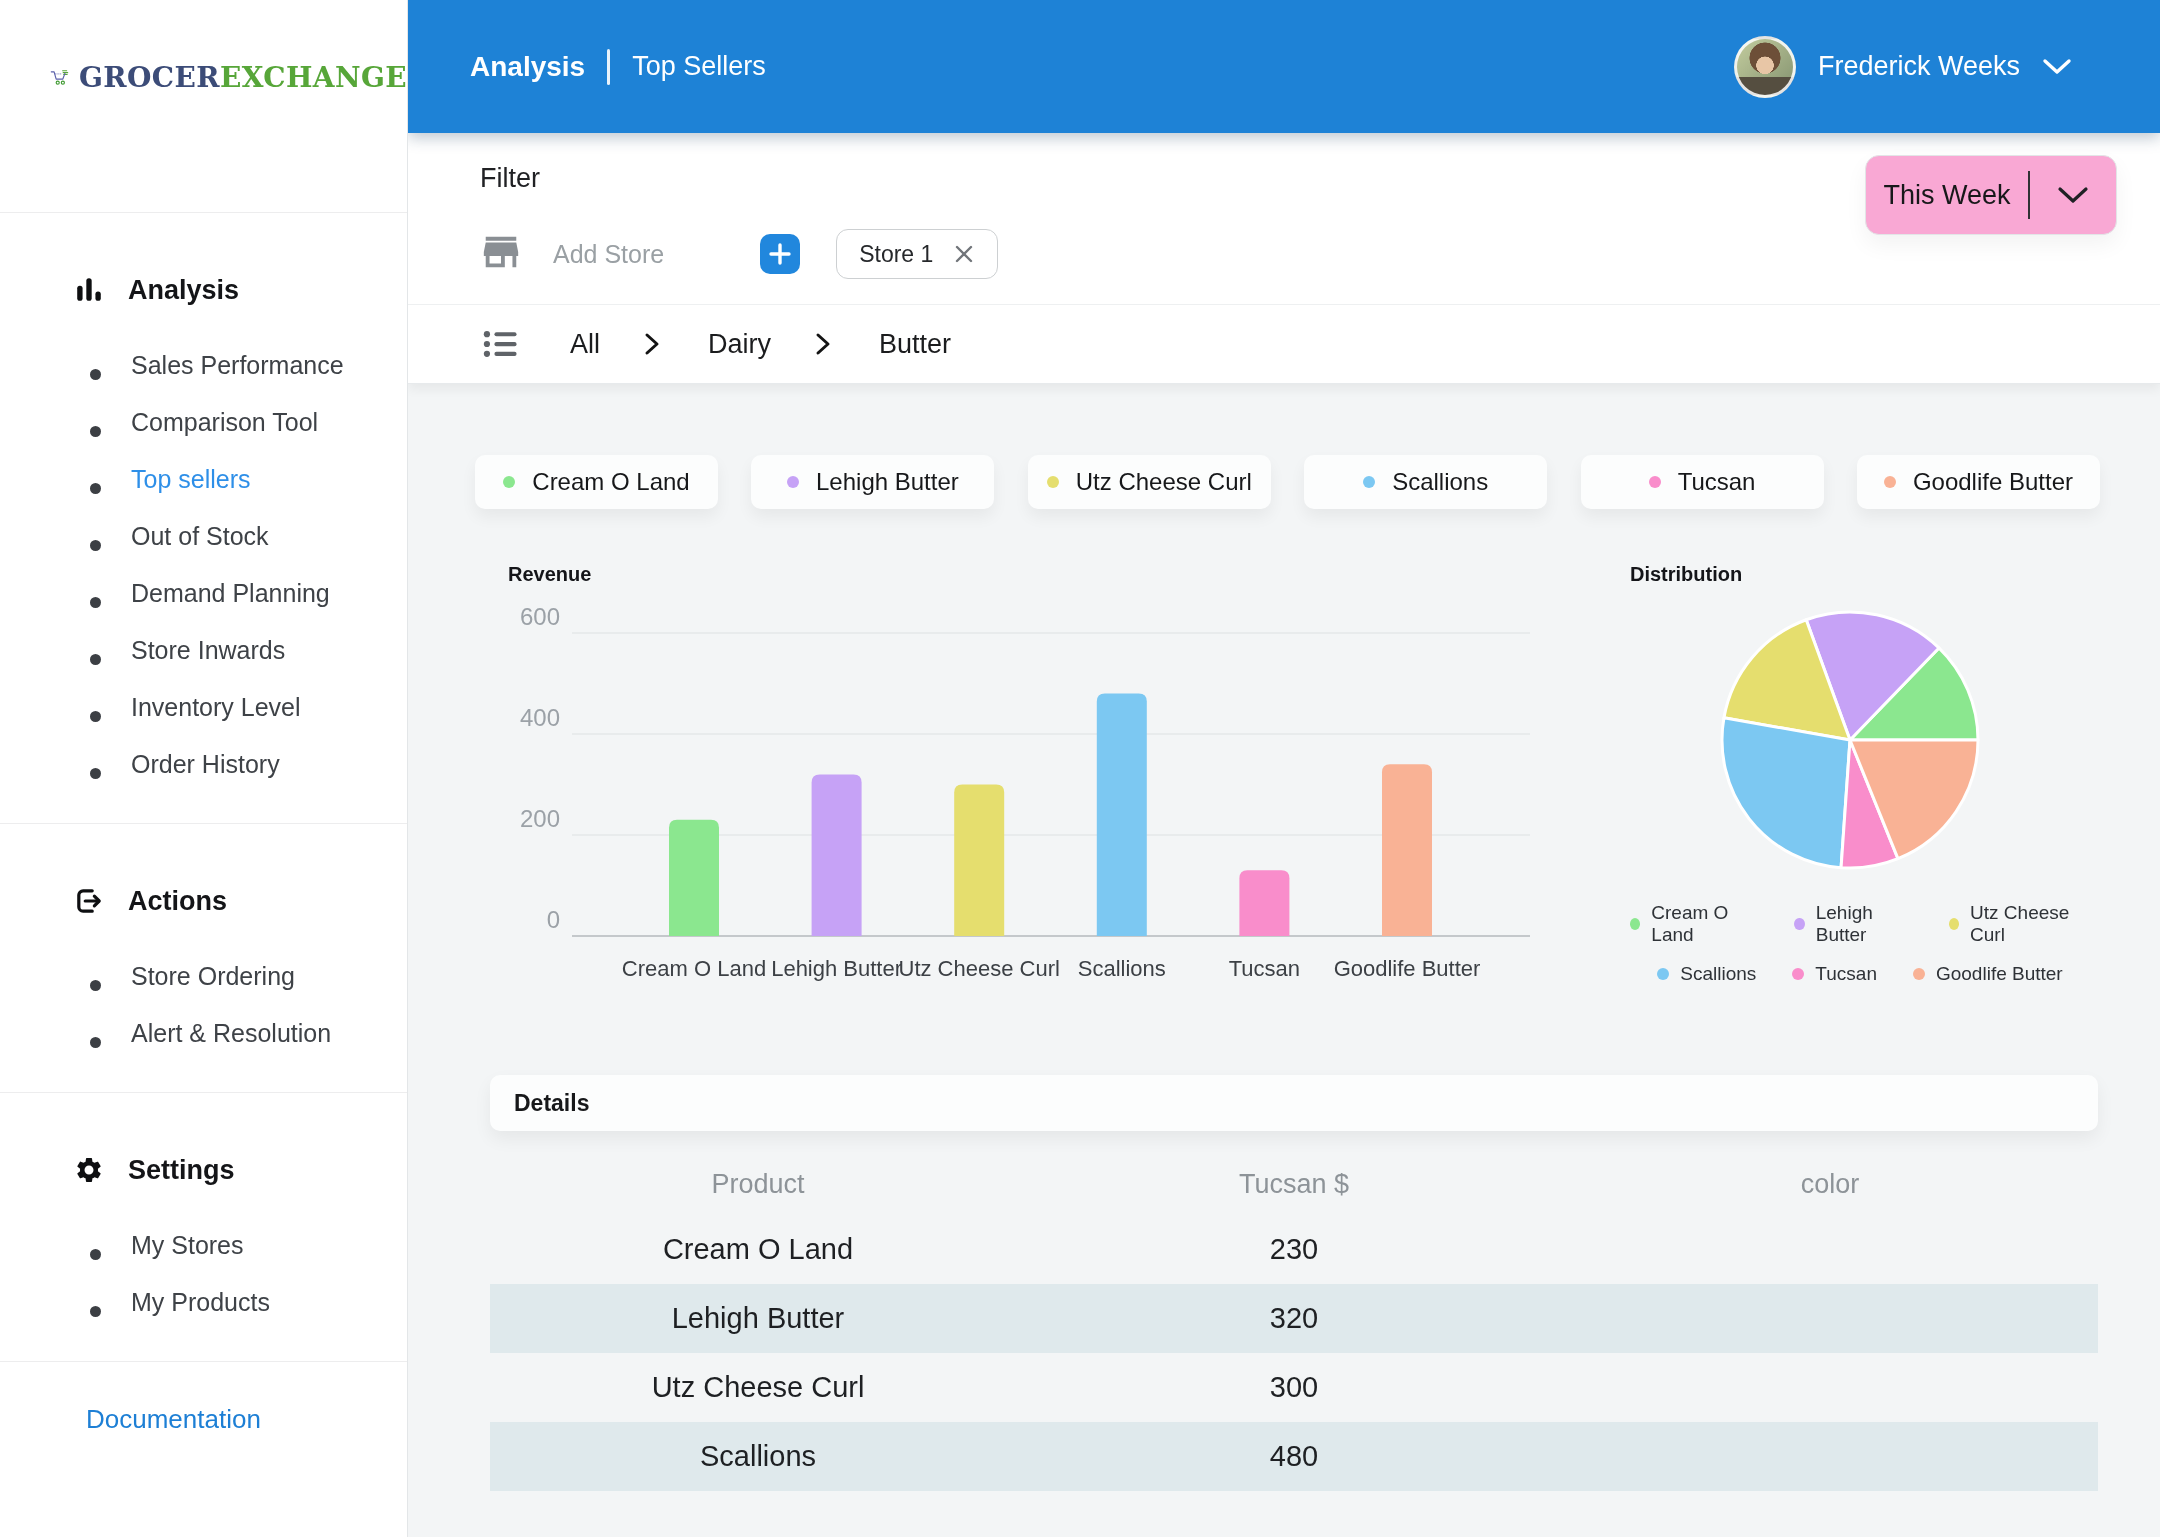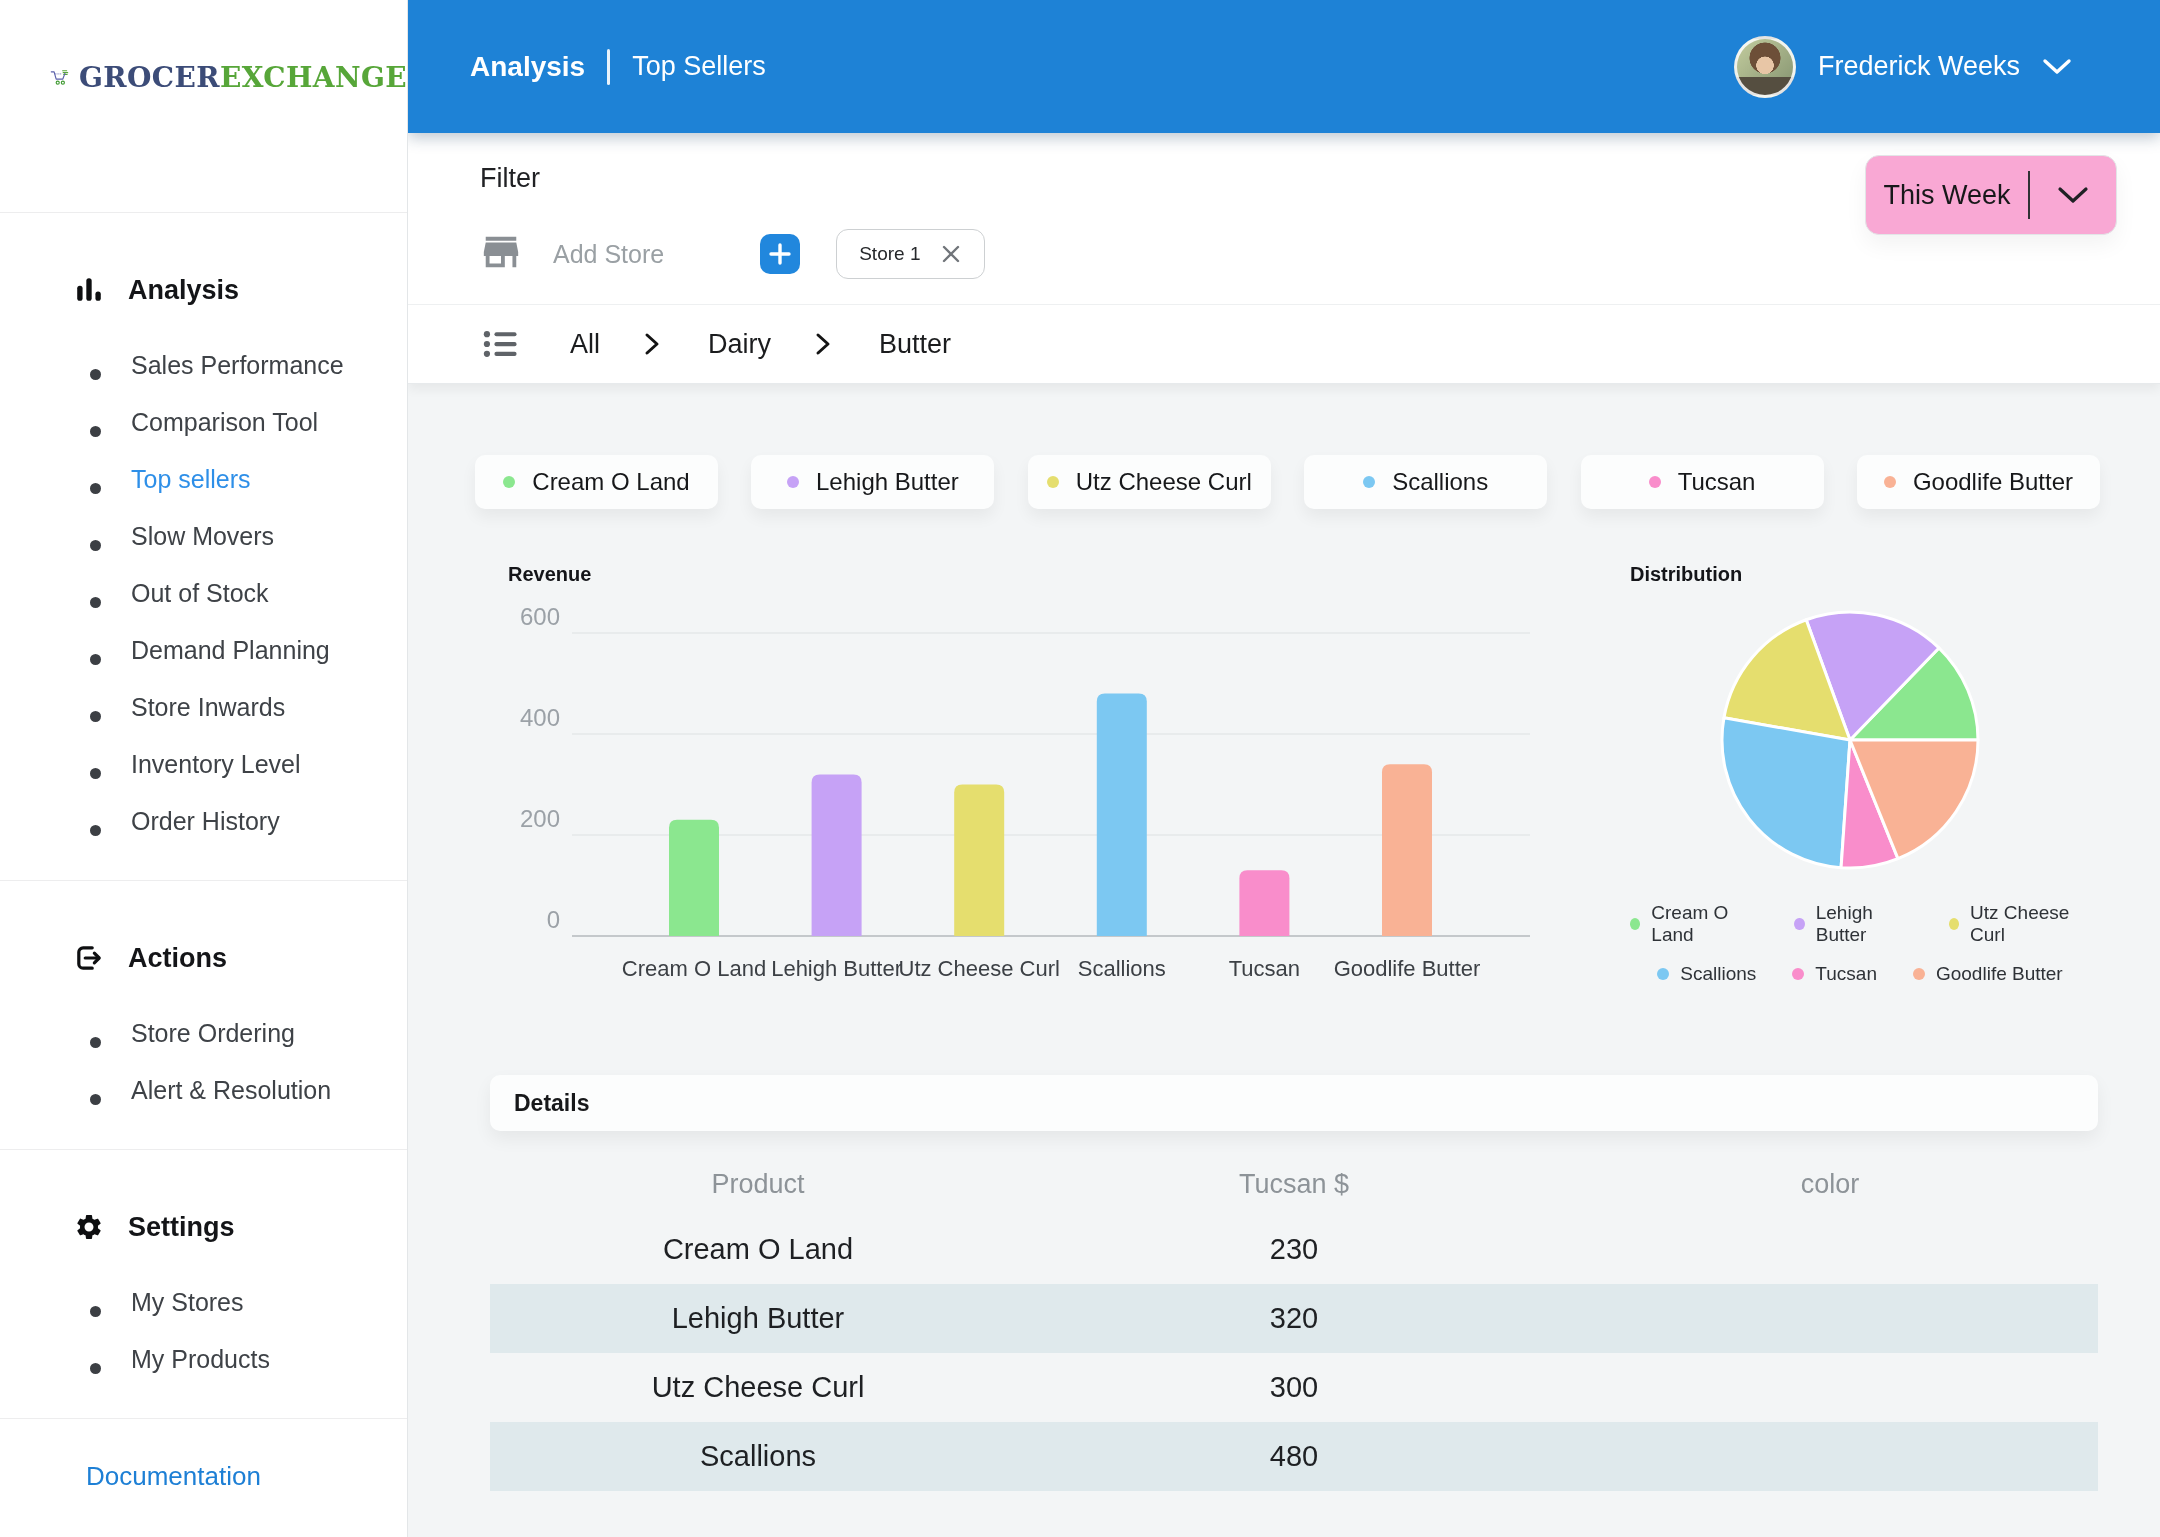--- a/index.html
+++ b/index.html
@@ -44,21 +44,21 @@
 
   .white-band { background:#fff; position:relative; z-index:4; box-shadow:0 6px 10px rgba(0,0,0,.05); }
   .filter-area { height:172px; border-bottom:1px solid #eef0f1; position:relative; }
   .filter-label { position:absolute; left:72px; top:30px; font-size:27px; color:#202124; }
   .filter-row { position:absolute; left:70px; top:96px; display:flex; align-items:center; }
   .add-store-label { margin-left:29px; font-size:25px; color:#9aa0a4; }
   .plus-btn { margin-left:96px; width:40px; height:40px; border-radius:10px; background:#2187dd;
     display:flex; align-items:center; justify-content:center; cursor:pointer; }
   .store-chip { margin-left:36px; height:50px; border:1.5px solid #cdd0d2; border-radius:12px;
     background:#fff; display:flex; align-items:center; gap:20px; padding:0 22px;
-    font-size:19px; color:#26282b; cursor:pointer; }
+    font-size:23px; color:#26282b; cursor:pointer; }
   .period-select { position:absolute; right:43px; top:22px; width:252px; height:80px; background:#f9a8d4;
     border:1px solid #e3e5e7; border-radius:14px; box-shadow:0 10px 22px rgba(0,0,0,.05);
     display:flex; align-items:center; cursor:pointer; }
   .period-label { flex:1; text-align:center; font-size:27px; color:#17181a; }
   .period-divider { width:2px; height:48px; background:#303234; }
   .period-chevron { width:86px; display:flex; align-items:center; justify-content:center; }
 
   .crumb-area { height:79px; display:flex; align-items:center; padding-left:72px;
     border-bottom:1px solid #e7eaec; }
   .crumb-item { font-size:27px; color:#1b1c1e; margin-left:48px; cursor:pointer; }
@@ -126,24 +126,20 @@
           <span class="dot"></span>
           <span>Sales Performance</span>
         </div>
         <div class="nav-item">
           <span class="dot"></span>
           <span>Comparison Tool</span>
         </div>
         <div class="nav-item active">
           <span class="dot"></span>
           <span>Top sellers</span>
-        </div>
-        <div class="nav-item">
-          <span class="dot"></span>
-          <span>Slow Movers</span>
         </div>
         <div class="nav-item">
           <span class="dot"></span>
           <span>Out of Stock</span>
         </div>
         <div class="nav-item">
           <span class="dot"></span>
           <span>Demand Planning</span>
         </div>
         <div class="nav-item">

